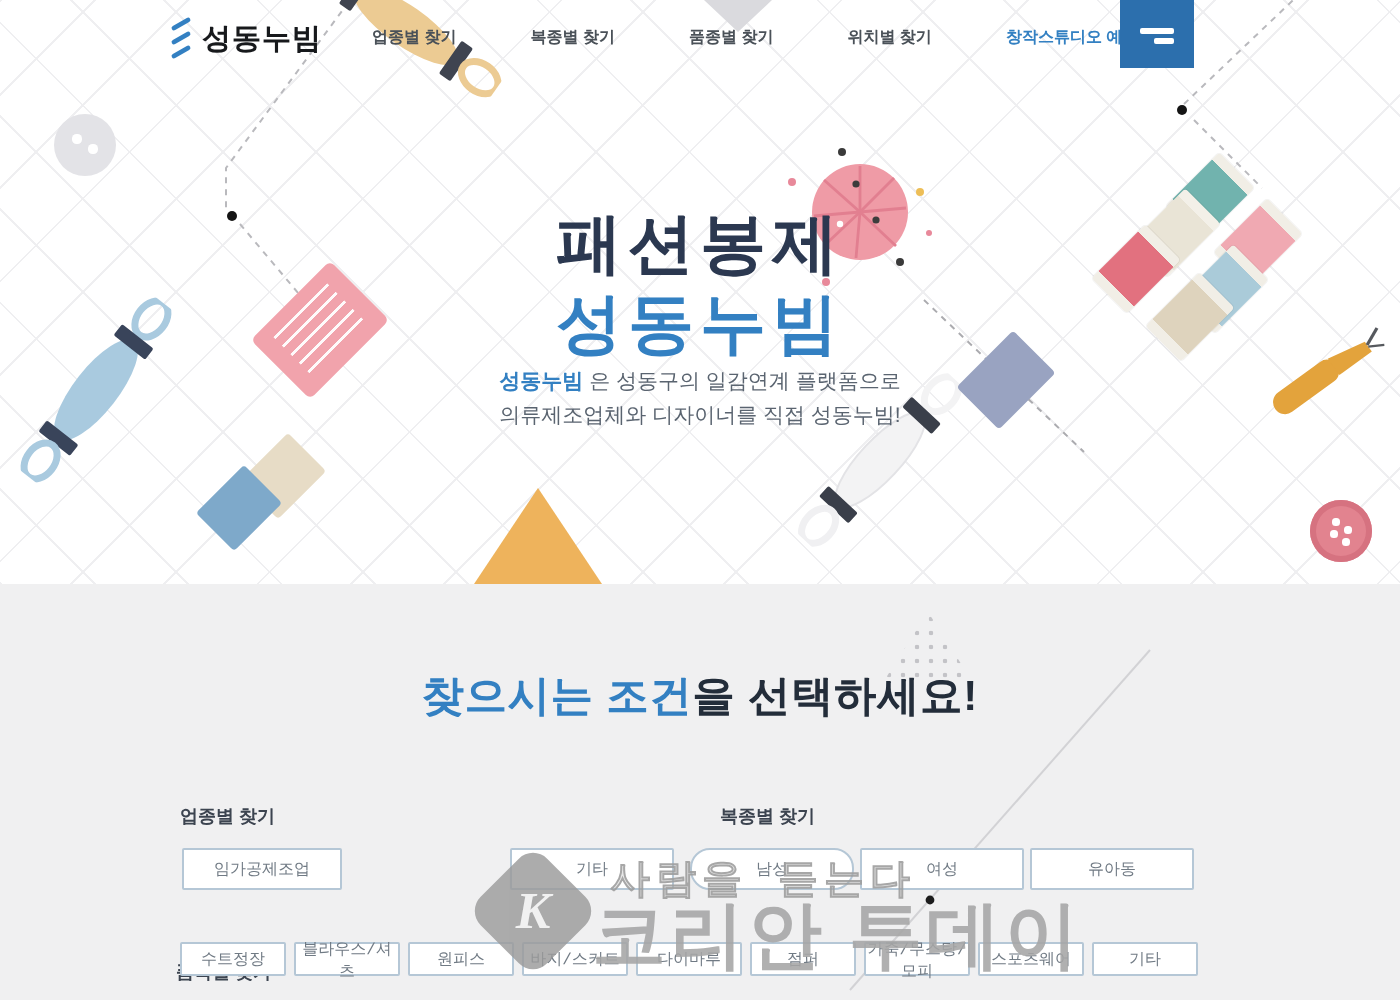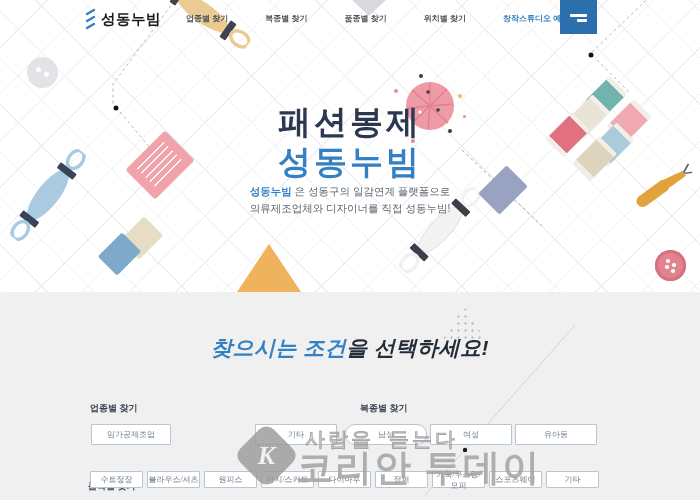--- a/index.html
+++ b/index.html
@@ -43,24 +43,24 @@
   .swatch { position:absolute; width:27px; height:34px; transform:rotate(45deg); border-radius:2px; z-index:1; }
   .tri-fabric { position:absolute; left:237px; top:244px; width:64px; height:48px; background:#eeb35c; clip-path:polygon(50% 0,100% 100%,0 100%); z-index:1; }
   .pink-button { position:absolute; left:655px; top:250px; width:31px; height:31px; border-radius:50%; background:#e2838f; box-shadow:inset 0 0 0 3px #d67280; z-index:1; }
   .pink-button i, .gray-button i { position:absolute; background:#fff; border-radius:50%; }
   .gray-button { position:absolute; left:27px; top:57px; width:31px; height:31px; border-radius:50%; background:#e3e3e7; z-index:1; }
   .chevron { position:absolute; left:352px; top:0; width:34px; height:16px; background:#dadade; clip-path:polygon(0 0,100% 0,50% 100%); z-index:1; }
   .ripper { position:absolute; left:628px; top:153px; width:72px; height:60px; transform:rotate(-36deg); z-index:1; }
 
   
   .finder { position:absolute; left:0; top:292px; width:700px; height:208px; background:#f0f0f1; }
-  .finder-heading { position:absolute; left:0; right:0; top:42px; text-align:center; font-size:21px; font-weight:800; letter-spacing:.5px; color:#232d3a;font-style:italic; }
+  .finder-heading { position:absolute; left:0; right:0; top:42px; text-align:center; font-size:21px; font-weight:800; letter-spacing:.5px; color:#232d3a; }
   .finder-heading .hl { color:#3380c2; }
   .group-label { position:absolute; font-size:9px; font-weight:700; color:#3c4450; }
-  .opt { position:absolute; height:21px; background:#fff; border:1px solid #b5c7d6; border-radius:1px; font-size:8px; color:#707a84; font-family:Liberation Serif, serif; display:flex; align-items:center; justify-content:center; cursor:pointer; padding:0; }
+  .opt { position:absolute; height:21px; background:#fff; border:1px solid #b5c7d6; border-radius:1px; font-size:8px; color:#707a84; font-family:Liberation Mono, monospace; display:flex; align-items:center; justify-content:center; cursor:pointer; padding:0; }
   .opt.small { height:17px; }
   .dot-tri { position:absolute; left:441px; top:14px; width:46px; height:36px;
      background-image:radial-gradient(#c3c3c7 1px, transparent 1.3px); background-size:7px 7px;
      clip-path:polygon(50% 0,100% 100%,0 100%); }
 
   
   .watermark { position:absolute; left:0; top:0; width:700px; height:500px; z-index:50; pointer-events:none; }
   .wm-logo { position:absolute; left:243px; top:432px; width:47px; height:47px; background:#9b9b9b; opacity:.82; border-radius:10px; transform:rotate(45deg); }
   .wm-logo span { position:absolute; left:0; top:0; width:47px; height:47px; display:flex; align-items:center; justify-content:center; transform:rotate(-45deg); color:#f2f2f2; font-weight:800; font-style:italic; font-size:26px; font-family:"Liberation Serif","DejaVu Serif",serif; }
   .wm-tagline { position:absolute; left:305px; top:426px; font-size:20px; letter-spacing:3px; font-family:Liberation Mono, monospace; color:rgba(150,150,150,.25); -webkit-text-stroke:1px #9e9e9e; opacity:.9; white-space:nowrap; }

